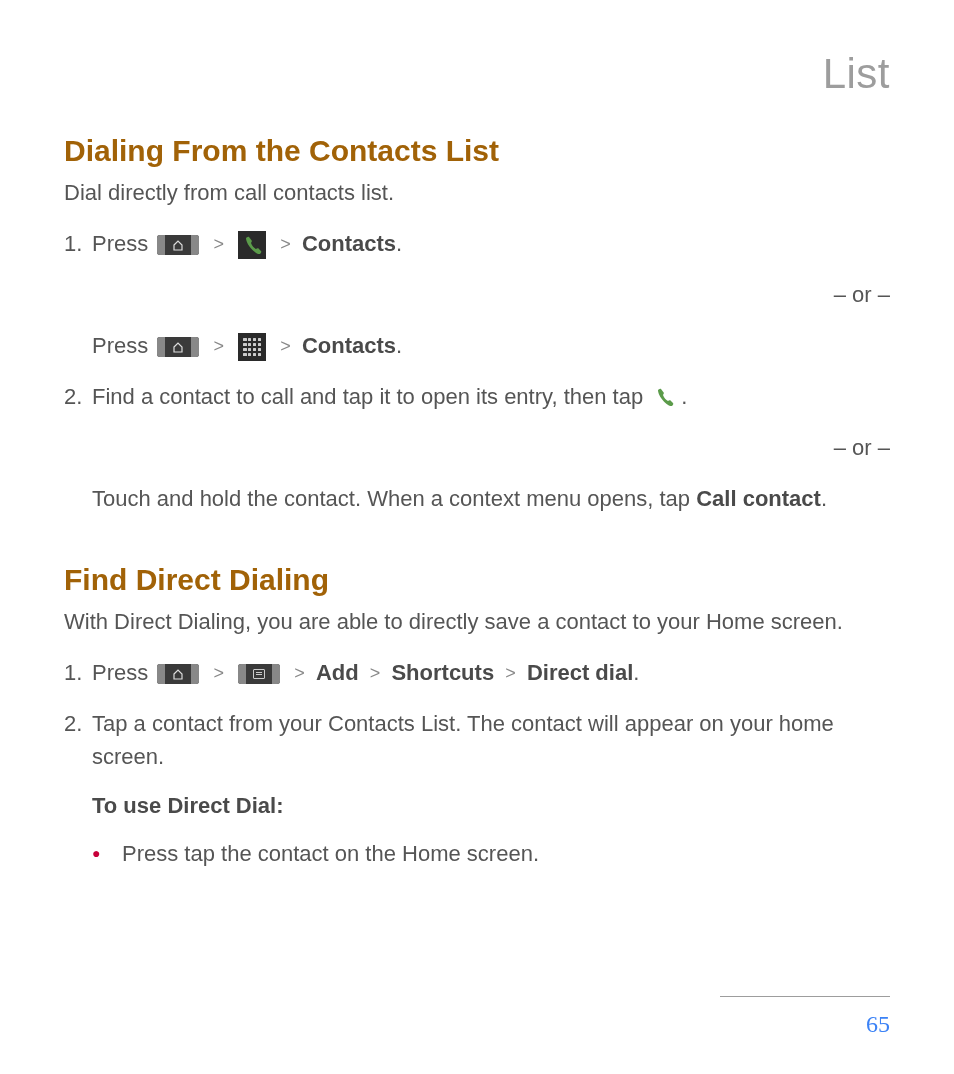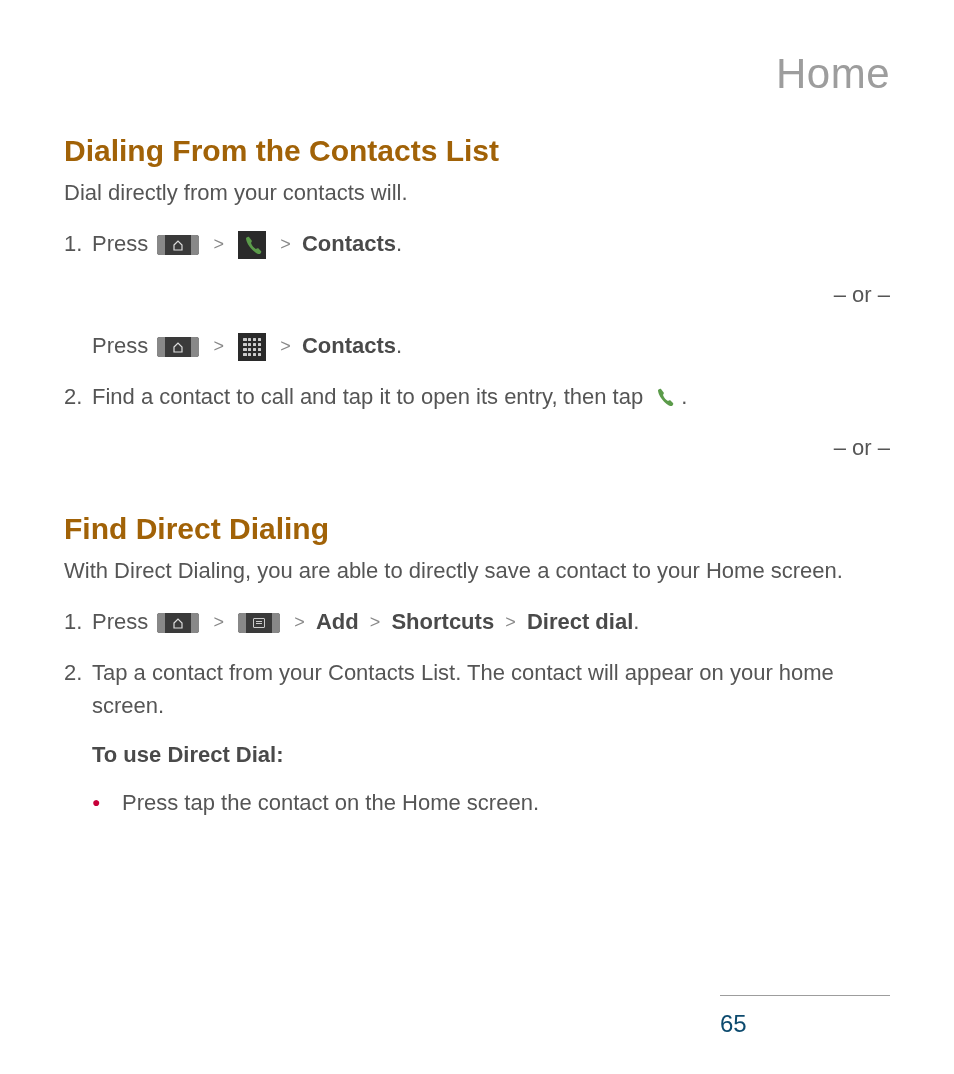--- a/index.html
+++ b/index.html
@@ -240,30 +240,32 @@
       right: 64px;
       left: 720px;
     }
     .footer-rule {
       border: none;
       border-top: 1px solid #9d9d9d;
       margin-bottom: 14px;
     }
     .page-num {
       font-size: 24px;
-      color: #0c4a6e;
+      color: #3b82f6;
+      text-align: right;
+      font-family: Liberation Serif, serif;
     }
   </style>
 </head>
 <body>
 
-<div class="page-header">Home</div>
+<div class="page-header">List</div>
 
 <h2 class="section-heading">Dialing From the Contacts List</h2>
-<p class="intro-text">Dial directly from your contacts will.</p>
+<p class="intro-text">Dial directly from call contacts list.</p>
 
 <ol class="step-list">
   <li class="step-item">
     <span>Press</span>
     <span class="icon home-btn">
       <svg class="home-btn-inner" viewBox="0 0 12 12">
         <path d="M2 6 L6 2 L10 6 L10 11 L2 11 Z" fill="none" stroke="#ddd" stroke-width="1.2"></path>
       </svg>
     </span>
     <span class="sep">&gt;</span>
@@ -317,20 +319,23 @@
     <span class="icon phone-icon-light">
       <svg width="26" height="26" viewBox="0 0 26 26">
         <path d="M6 5 C6 5 8 3 9 4 L12 8 C12 8 11 10 11 10 C12 13 14 15 16 16 C16 16 18 15 18 15 L21 18 C22 19 20 21 20 21 C16 22 6 12 6 5 Z" fill="#5b9b4a"></path>
       </svg>
     </span><span>.</span>
 
     <div class="sub-block">
       <span class="or-text">– or –</span>
     </div>
 
+    <div>
+      <span>Touch and hold the contact. When a context menu opens, tap </span><span class="bold">Call contact</span><span>.</span>
+    </div>
   </li>
 </ol>
 
 <div class="section-gap"></div>
 
 <h2 class="section-heading">Find Direct Dialing</h2>
 <p class="intro-text">With Direct Dialing, you are able to directly save a contact to your Home screen.</p>
 
 <ol class="step-list">
   <li class="step-item">

